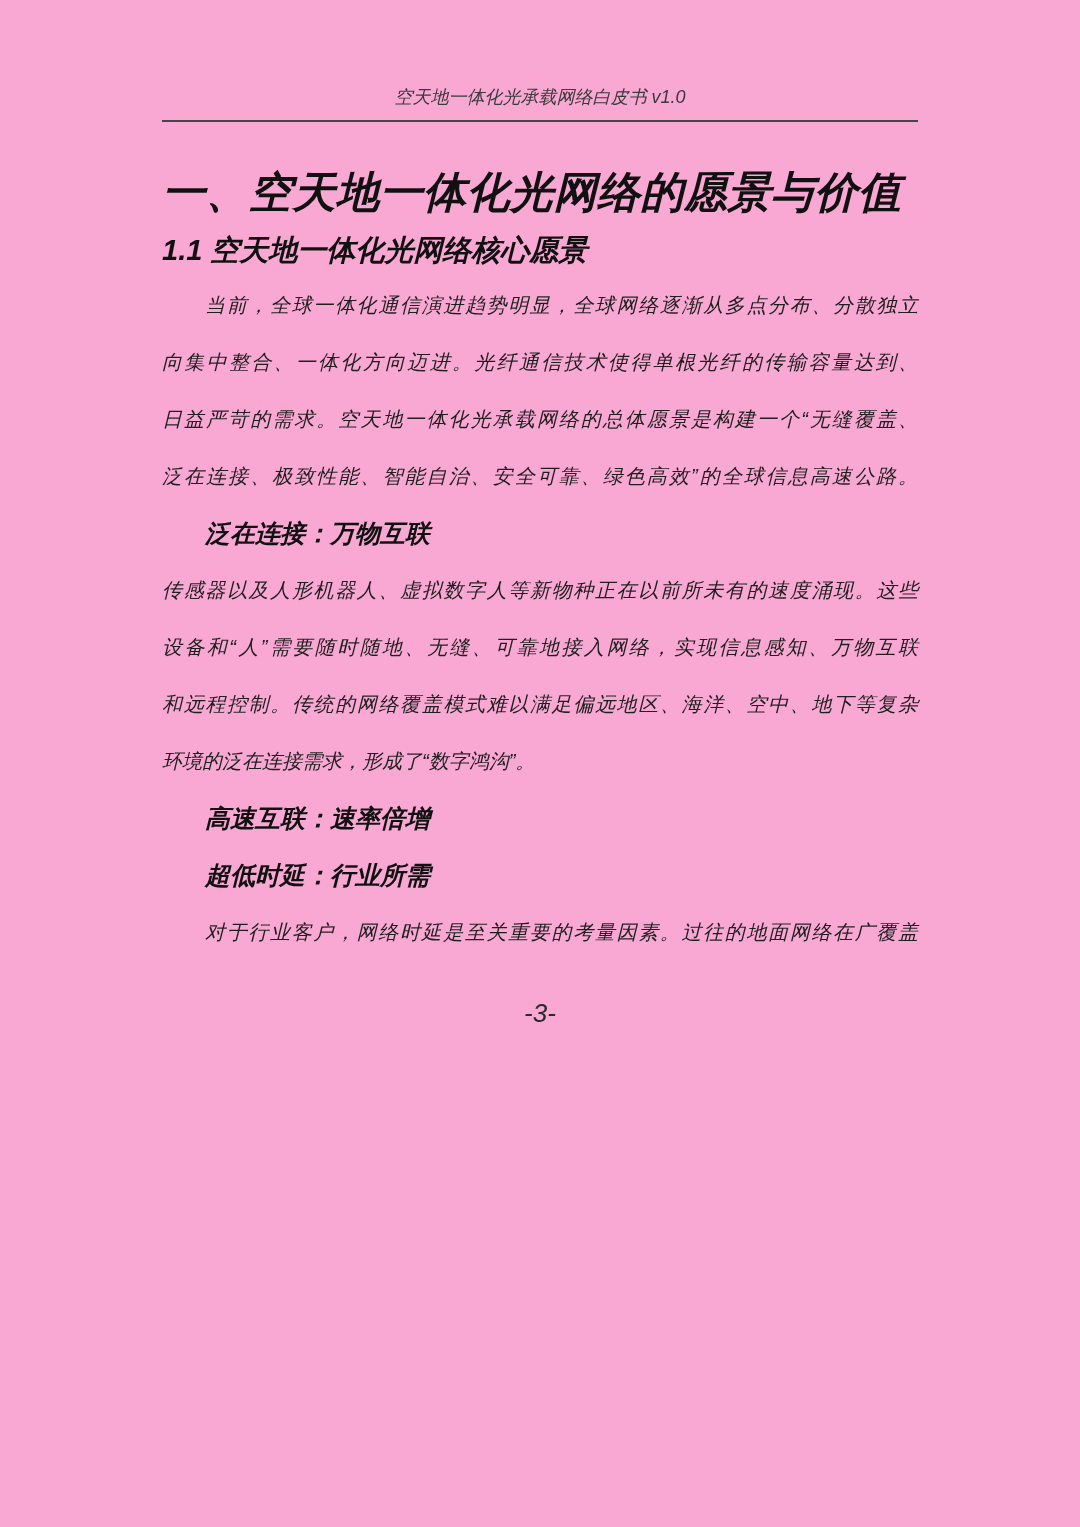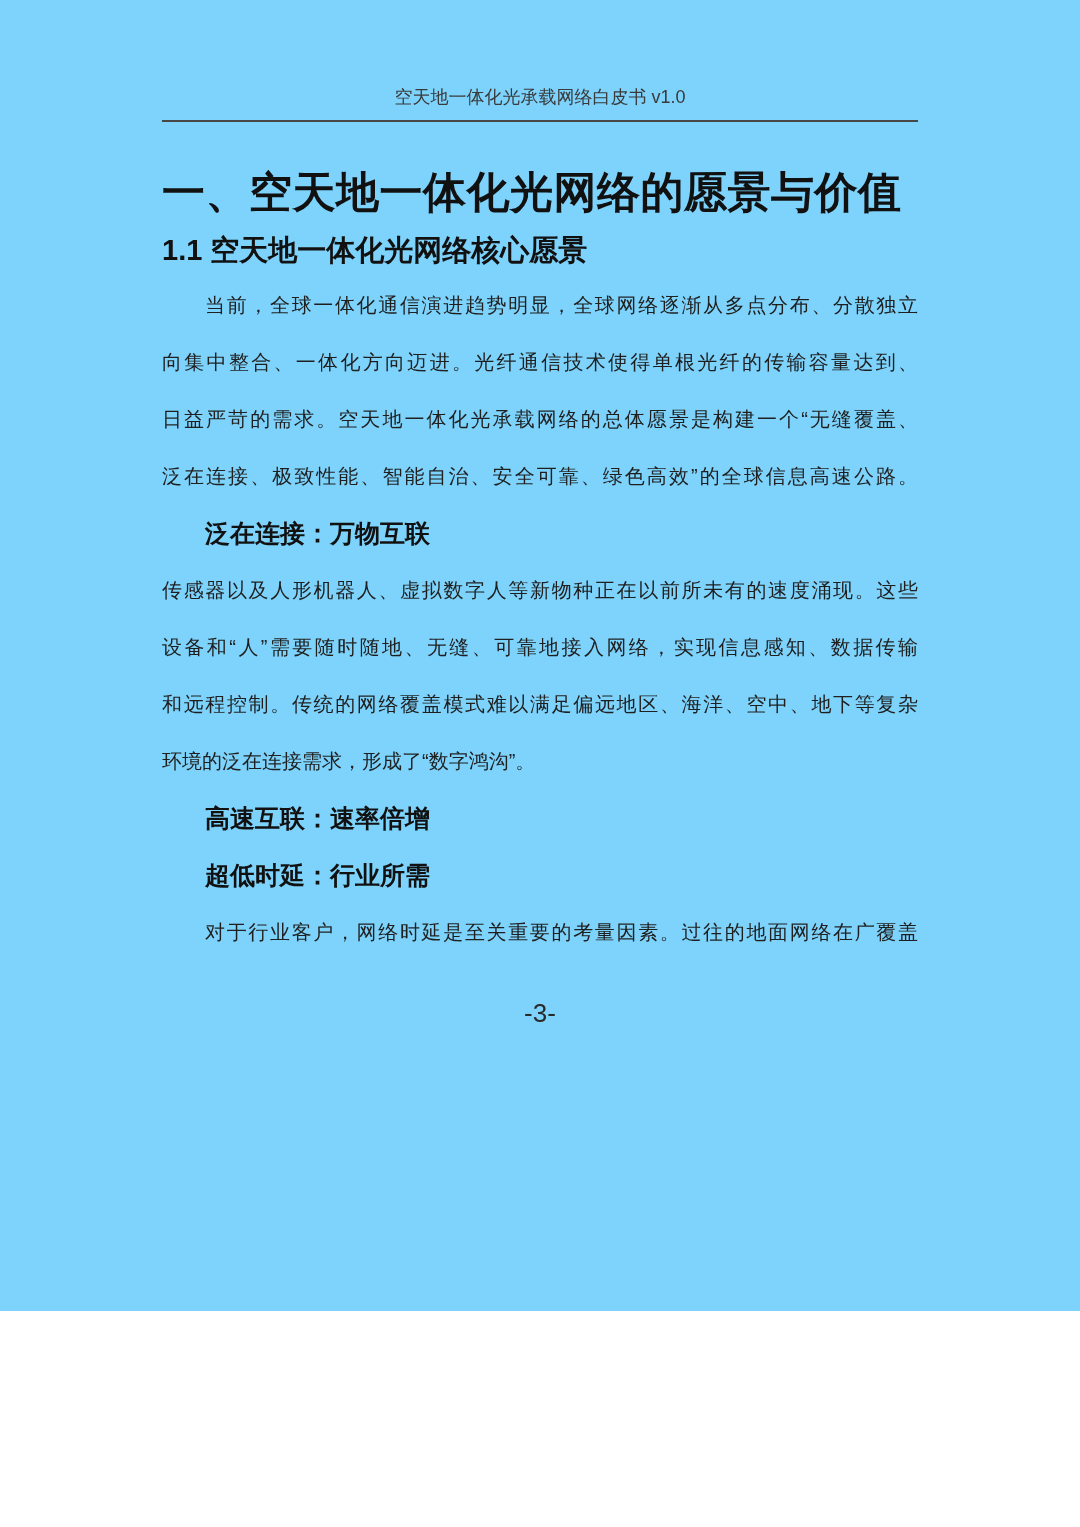--- a/index.html
+++ b/index.html
@@ -1,23 +1,24 @@
 <!DOCTYPE html>
 <html lang="zh"><head>
 <meta charset="utf-8">
 <style>
   html, body { margin: 0; padding: 0; background: #ffffff; }
   .page {
     position: relative;
     width: 1080px;
-    height: 1311px;
-    background: #7dd3fc;
+    height: 1527px;
+    background: #f9a8d4;
     overflow: hidden;
     font-family: "Liberation Sans", "DejaVu Sans", sans-serif;
     color: #1f1f1f;
+    font-style: italic;
   }
   .doc-header {
     width: 756px;
     margin: 0 auto;
     padding-top: 86px;
   }
   .doc-header-text {
     font-size: 18px;
     line-height: 22px;
     text-align: center;
@@ -92,21 +93,21 @@
         <div class="line ind just">当前，全球一体化通信演进趋势明显，全球网络逐渐从多点分布、分散独立</div>
         <div class="line just">向集中整合、一体化方向迈进。光纤通信技术使得单根光纤的传输容量达到、</div>
         <div class="line just">日益严苛的需求。空天地一体化光承载网络的总体愿景是构建一个“无缝覆盖、</div>
         <div class="line just">泛在连接、极致性能、智能自治、安全可靠、绿色高效”的全球信息高速公路。</div>
       </div>
 
       <h3 class="sub">泛在连接：万物互联</h3>
 
       <div class="para">
         <div class="line just">传感器以及人形机器人、虚拟数字人等新物种正在以前所未有的速度涌现。这些</div>
-        <div class="line just">设备和“人”需要随时随地、无缝、可靠地接入网络，实现信息感知、数据传输</div>
+        <div class="line just">设备和“人”需要随时随地、无缝、可靠地接入网络，实现信息感知、万物互联</div>
         <div class="line just">和远程控制。传统的网络覆盖模式难以满足偏远地区、海洋、空中、地下等复杂</div>
         <div class="line">环境的泛在连接需求，形成了“数字鸿沟”。</div>
       </div>
 
       <h3 class="sub">高速互联：速率倍增</h3>
 
 
       <h3 class="sub">超低时延：行业所需</h3>
 
       <div class="para">

